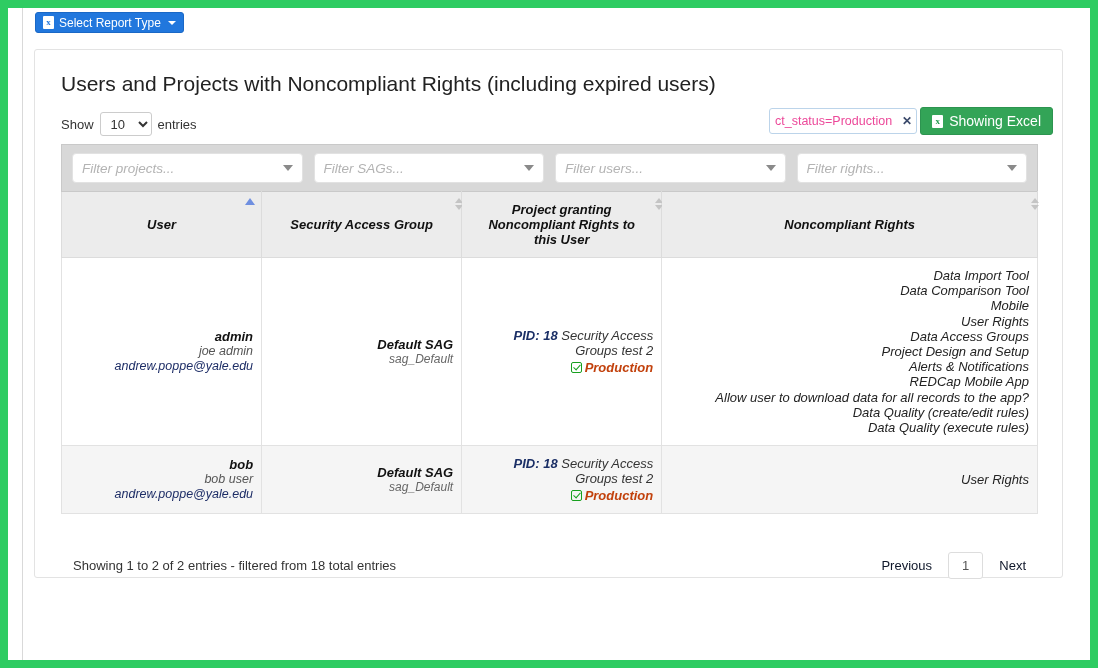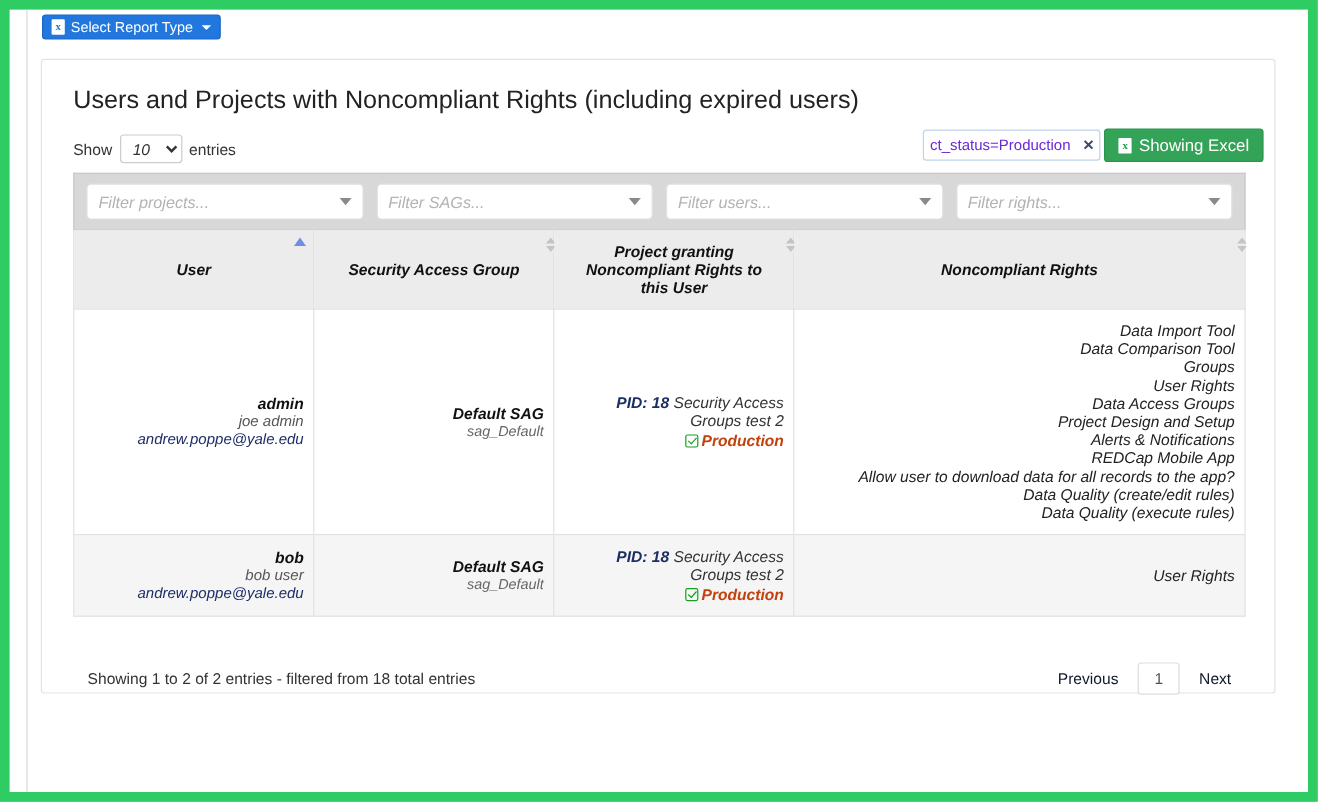--- a/index.html
+++ b/index.html
@@ -94,40 +94,39 @@
   }
   .show-entries select {
     height: 24px;
     font-size: 13px;
     padding: 1px 2px 1px 6px;
     border: 1px solid #ccc;
     border-radius: 3px;
     background: #fff;
     color: #333;
     font-family: "Liberation Sans", sans-serif;
-    font-style: italic;
   }
   .search-wrap {
     position: absolute;
     right: 145px; top: 58px;
     width: 148px; height: 26px;
     border: 1px solid #bcd4ea;
     border-radius: 3px;
     background: #fff;
     display: flex;
     align-items: center;
   }
   .search-wrap input {
     border: 0;
     outline: none;
     width: 132px;
     height: 22px;
     font-size: 12.5px;
     padding-left: 5px;
-    color: #6d28d9;
+    color: #ec4899;
     font-family: "Liberation Sans", sans-serif;
     background: transparent;
   }
   .clear-x {
     font-size: 12px;
     font-weight: bold;
     color: #3b4a6b;
     cursor: pointer;
     padding-right: 3px;
     line-height: 1;
@@ -379,21 +378,21 @@
               </td>
               <td>
                 <span class="sag-name">Default SAG</span>
                 <span class="sag-key">sag_Default</span>
               </td>
               <td><span class="pid-label">PID: 18 </span><span class="proj-txt">Security Access Groups test 2</span><span class="prod-badge"><span class="prod-check"></span><span>Production</span></span></td>
               <td>
                 <div class="rights-list">
                   <div>Data Import Tool</div>
                   <div>Data Comparison Tool</div>
-                  <div>Groups</div>
+                  <div>Mobile</div>
                   <div>User Rights</div>
                   <div>Data Access Groups</div>
                   <div>Project Design and Setup</div>
                   <div>Alerts &amp; Notifications</div>
                   <div>REDCap Mobile App</div>
                   <div>Allow user to download data for all records to the app?</div>
                   <div>Data Quality (create/edit rules)</div>
                   <div>Data Quality (execute rules)</div>
                 </div>
               </td>

